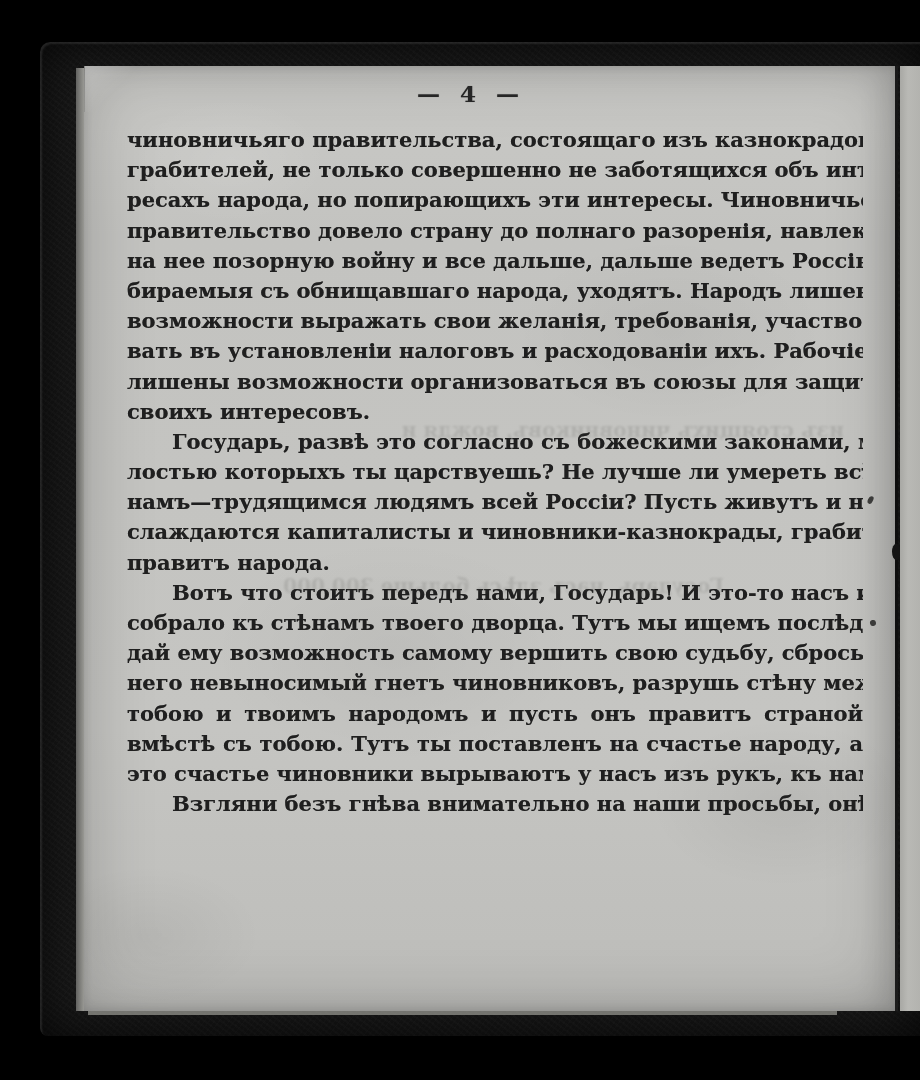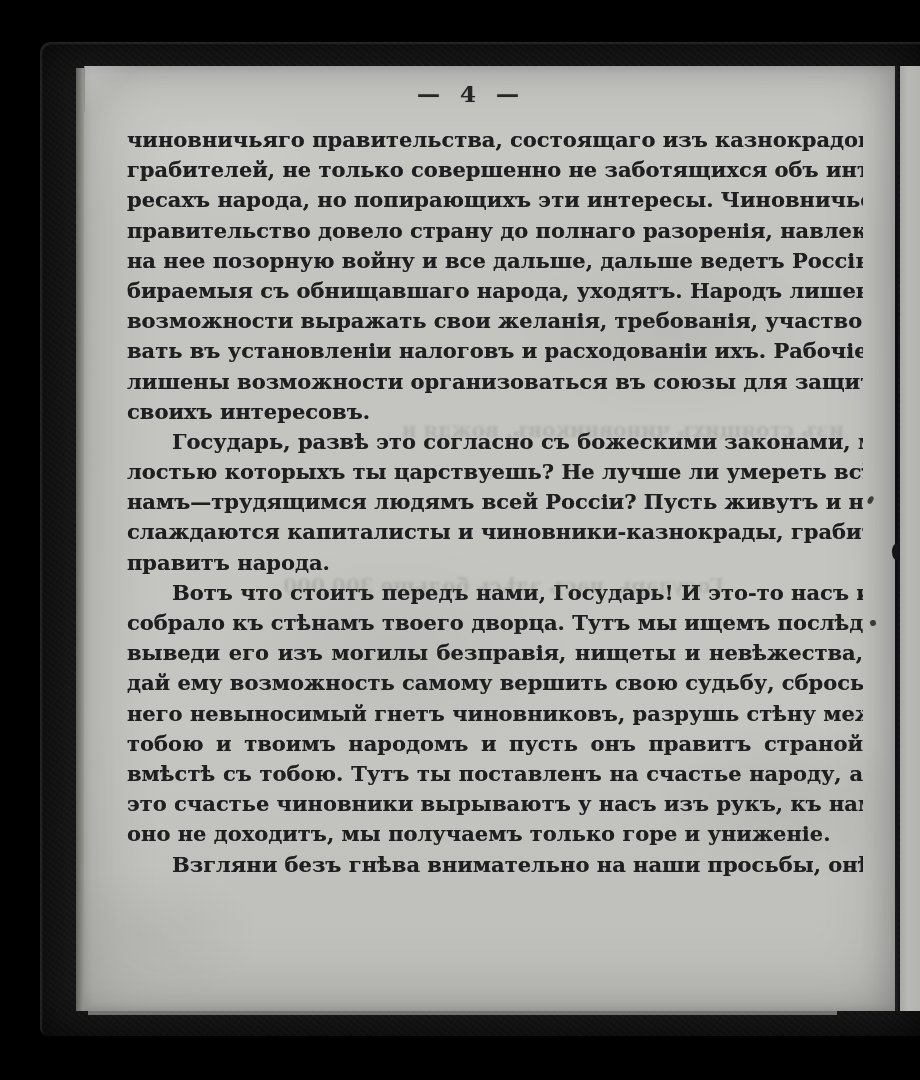--- a/index.html
+++ b/index.html
@@ -138,27 +138,25 @@
         <div class="line">вать въ установленіи налоговъ и расходованіи ихъ. Рабочіе</div>
         <div class="line">лишены возможности организоваться въ союзы для защиты</div>
         <div class="line plast">своихъ интересовъ.</div>
         <div class="line indent">Государь, развѣ это согласно съ божескими законами, ми-</div>
         <div class="line">лостью которыхъ ты царствуешь? Не лучше ли умереть всѣмъ</div>
         <div class="line">намъ—трудящимся людямъ всей Россіи? Пусть живутъ и на-</div>
         <div class="line">слаждаются капиталисты и чиновники-казнокрады, грабители</div>
         <div class="line plast">правитъ народа.</div>
         <div class="line indent">Вотъ что стоитъ передъ нами, Государь! И это-то насъ и</div>
         <div class="line">собрало къ стѣнамъ твоего дворца. Тутъ мы ищемъ послѣд-</div>
-        <div class="line">выведи его изъ могилы безправія, нищеты и невѣжества,</div>
         <div class="line">дай ему возможность самому вершить свою судьбу, сбрось съ</div>
         <div class="line">него невыносимый гнетъ чиновниковъ, разрушь стѣну между</div>
         <div class="line">тобою и твоимъ народомъ и пусть онъ правитъ страной</div>
         <div class="line">вмѣстѣ съ тобою. Тутъ ты поставленъ на счастье народу, а</div>
         <div class="line">это счастье чиновники вырываютъ у насъ изъ рукъ, къ намъ</div>
-        <div class="line plast">оно не доходитъ, мы получаемъ только горе и униженіе.</div>
         <div class="line indent">Взгляни безъ гнѣва внимательно на наши просьбы, онѣ</div>
       </div>
 
     <div>
         <div class="ghost g0">изъ стоящихъ чиновниковъ, вождя и</div>
         <div class="ghost g1">Государь, насъ здѣсь больше 300.000</div>
       </div>
 
     <div class="speck s1"></div>
     <div class="speck s2"></div>

